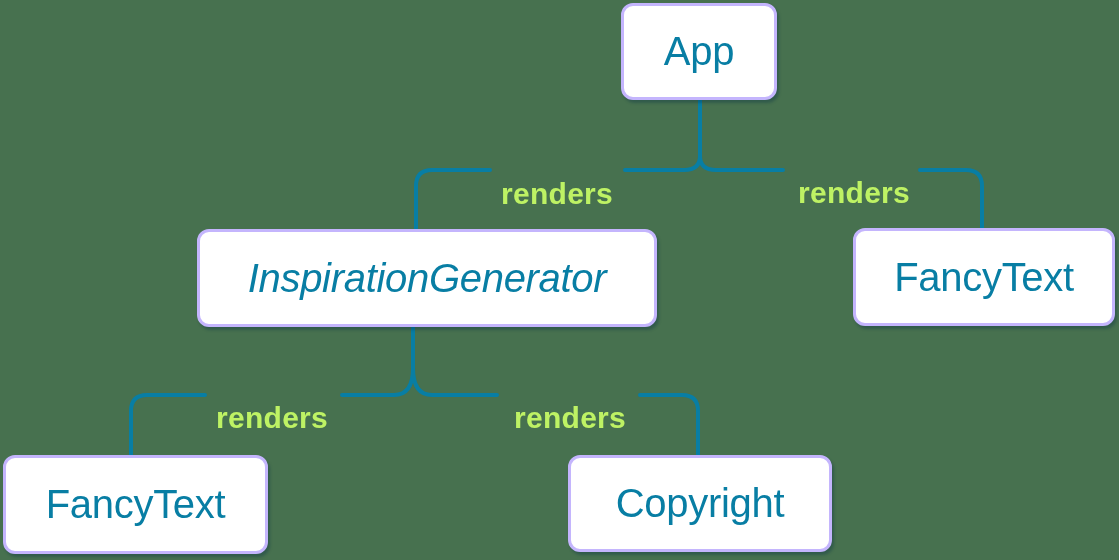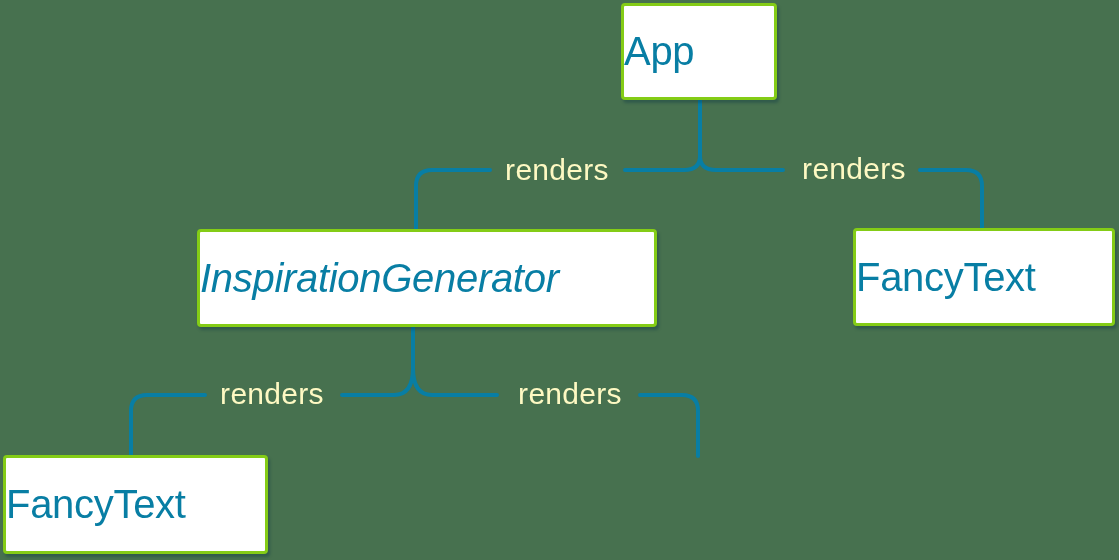--- a/index.html
+++ b/index.html
@@ -21,40 +21,42 @@
   svg.connectors {
     position: absolute;
     left: 0;
     top: 0;
     pointer-events: none;
   }
   .node {
     position: absolute;
     box-sizing: border-box;
     background: #FFFFFF;
-    border: 3px solid #84cc16;
-    border-radius: 4px;
+    border: 3px solid #c4b5fd;
+    border-radius: 12px;
     display: flex;
     align-items: center;
+    justify-content: center;
     color: #087EA4;
     font-size: 40px;
     font-weight: 500;
     letter-spacing: -0.3px;
     box-shadow: 2px 3px 3px rgba(10, 50, 70, 0.35);
     white-space: nowrap;
   }
   .edge-label {
     position: absolute;
     transform: translate(-50%, -50%);
-    color: #fef9c3;
+    color: #bef264;
     font-size: 30px;
-    font-weight: normal;
+    font-weight: bold;
     letter-spacing: 0.3px;
     white-space: nowrap;
     line-height: 1;
+    margin-top: 24px;
   }
 </style>
 </head>
 <body>
 
 <div class="stage">
 
   <svg class="connectors" width="1119" height="560" viewBox="0 0 1119 560" aria-hidden="true">
 
     <path d="M700 98 V156
@@ -79,20 +81,23 @@
   </div>
 
   <div class="node" style="left:853px; top:228px; width:262px; height:98px;">
     <span>FancyText</span>
   </div>
 
   <div class="node" style="left:3px; top:455px; width:265px; height:99px;">
     <span>FancyText</span>
   </div>
 
+  <div class="node" style="left:568px; top:455px; width:264px; height:97px;">
+    <span>Copyright</span>
+  </div>
 
   <span class="edge-label" style="left:557px; top:170px;">renders</span>
 
   <span class="edge-label" style="left:854px; top:169px;">renders</span>
 
   <span class="edge-label" style="left:272px; top:394px;">renders</span>
 
   <span class="edge-label" style="left:570px; top:394px;">renders</span>
 
 </div>

